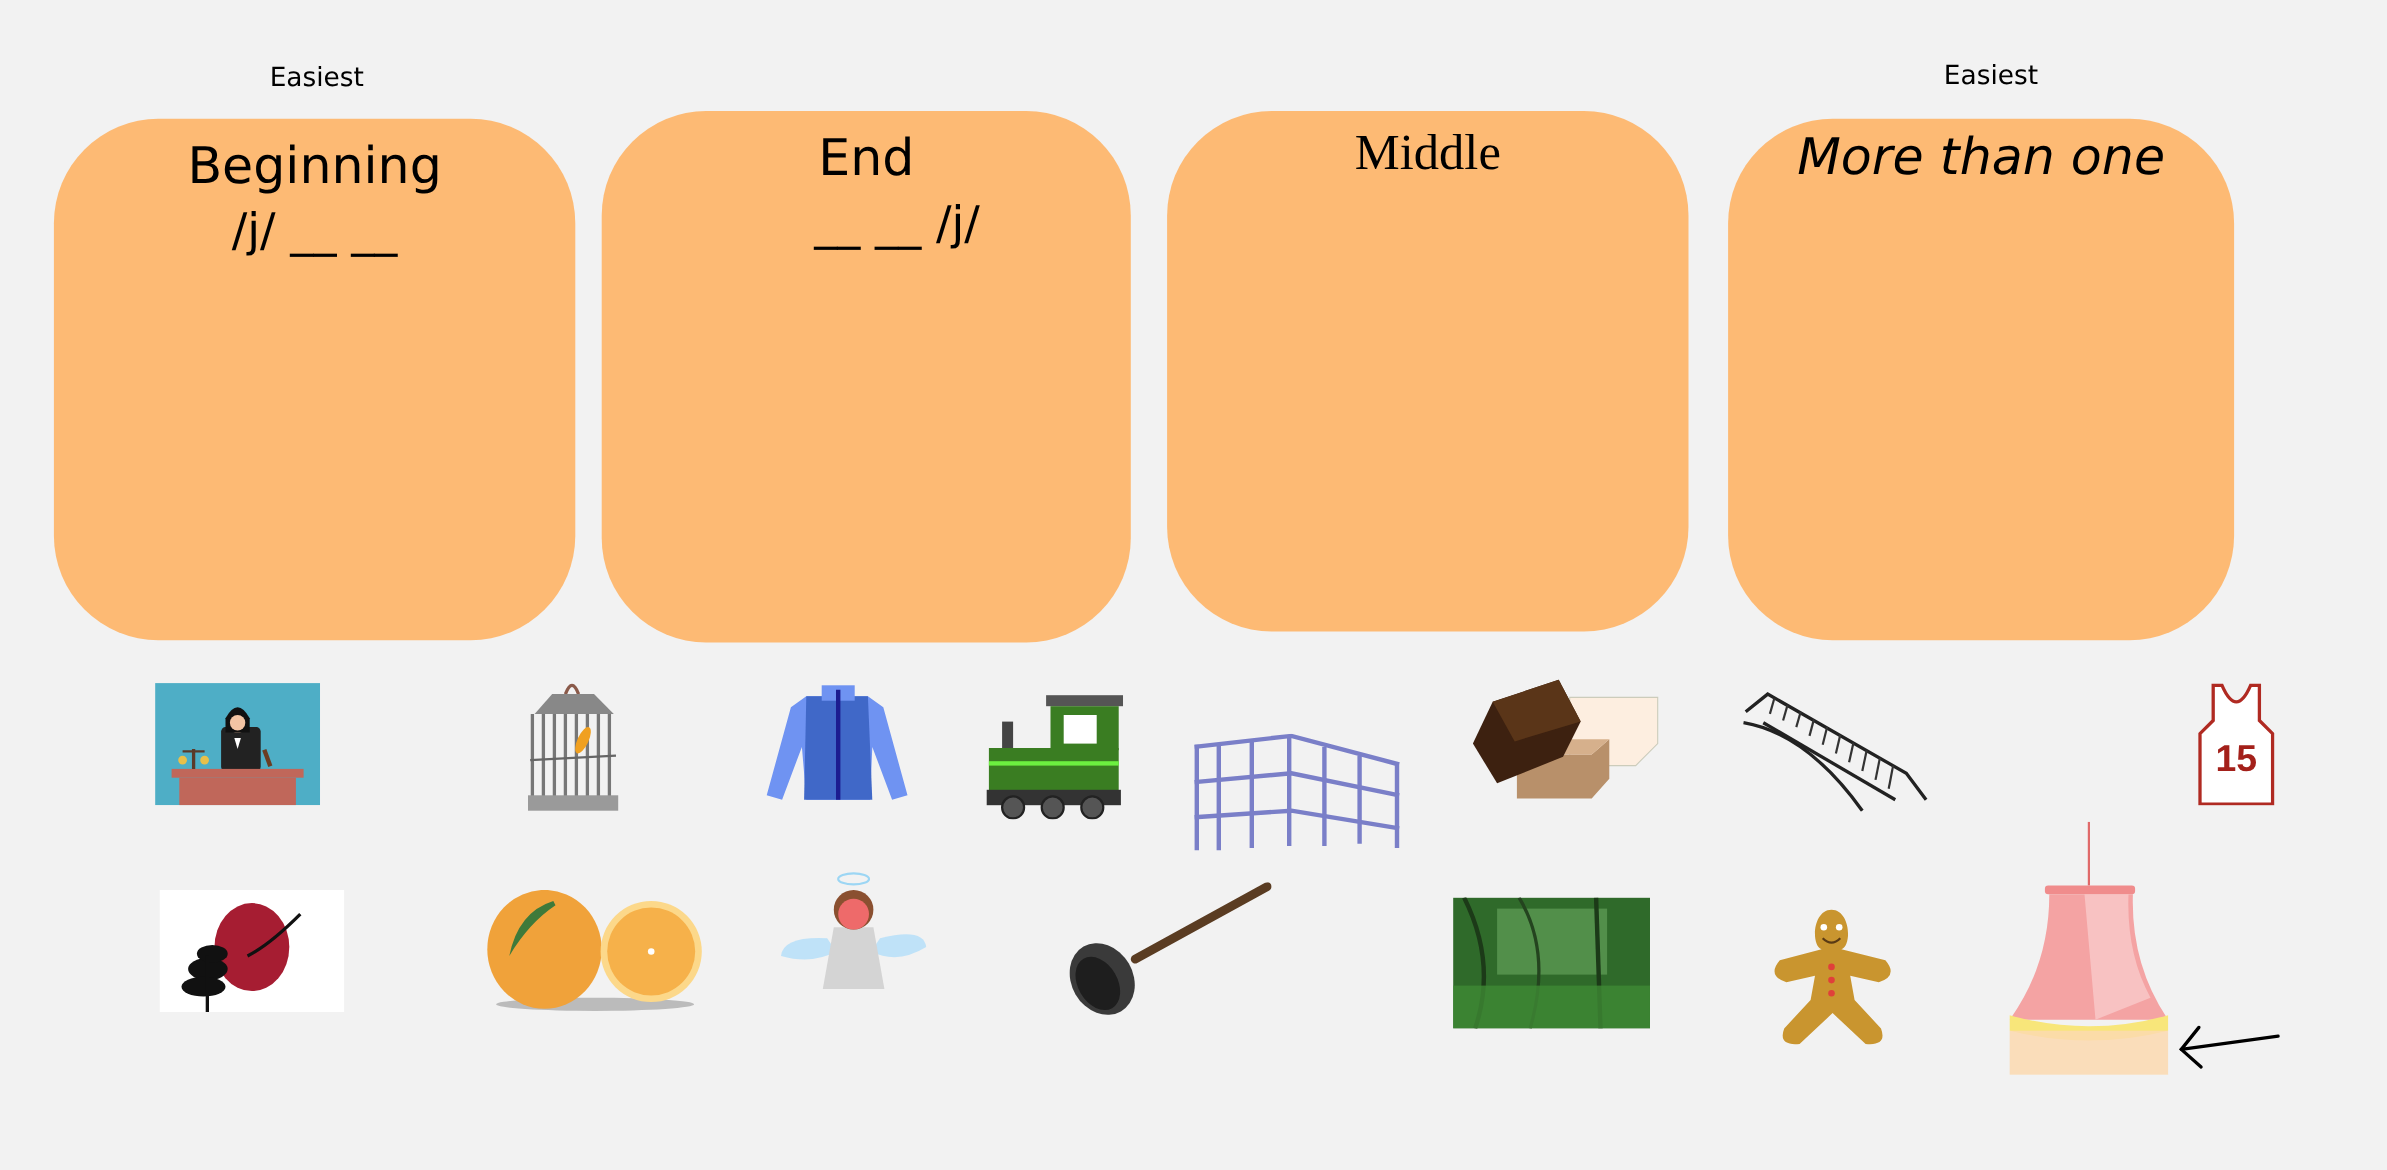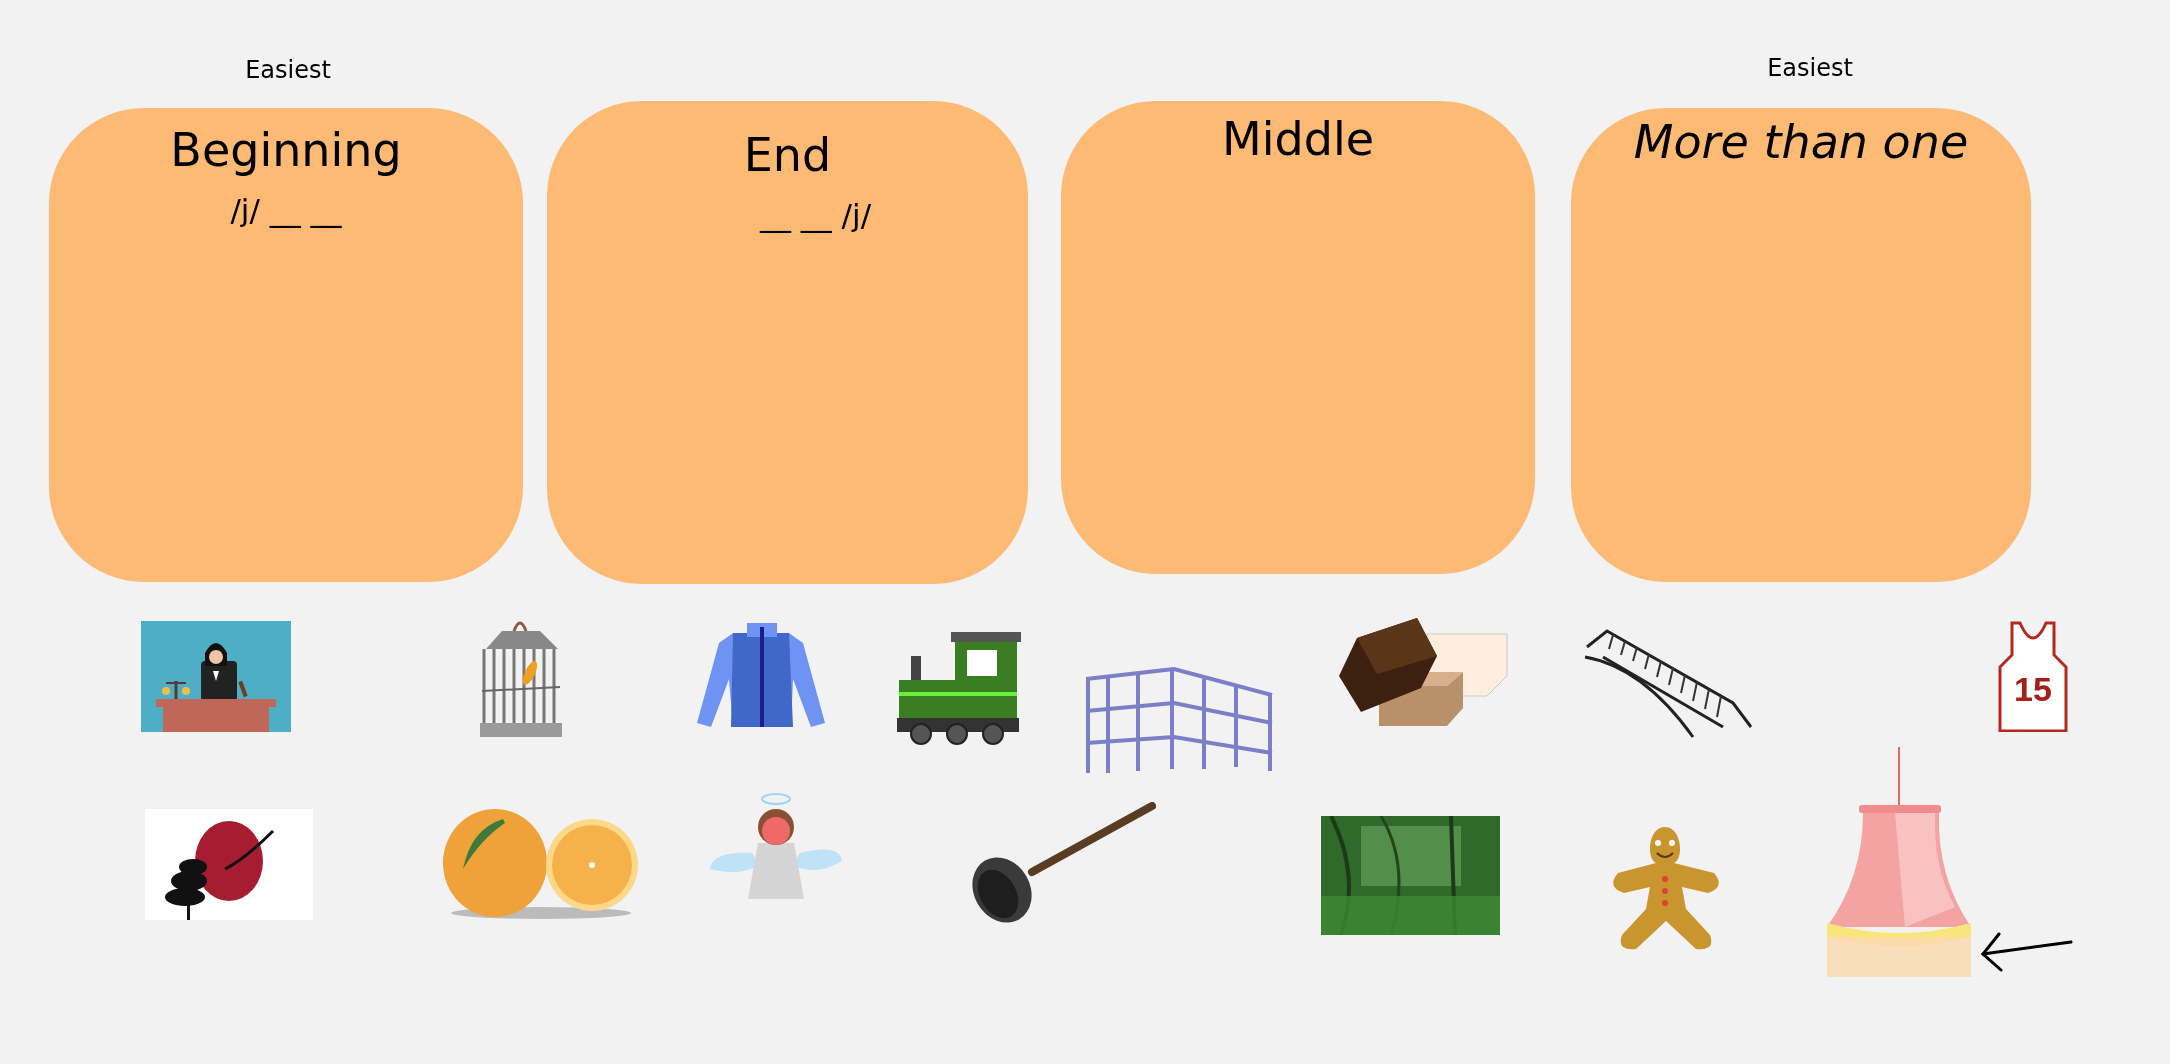--- a/index.html
+++ b/index.html
@@ -13,40 +13,40 @@
     position:absolute; font-size:24px; text-align:center; width:200px;
   }
   .box {
     position:absolute; background:#fdba74; border-radius:95px;
     text-align:center;
   }
   .box .title {
     font-size:46px; line-height:60px; display:block; margin-top:10px;
   }
   .box .pattern {
-    font-size:31px; line-height:60px; display:block; white-space:pre;
+    font-size:42px; line-height:60px; display:block; white-space:pre;
   }
   .pic { position:absolute; }
   .pic svg { width:100%; height:100%; display:block; }
 </style>
 </head>
 <body>
 
 <div class="label-top" style="left:188px; top:56px;">Easiest</div>
 <div class="label-top" style="left:1710px; top:54px;">Easiest</div>
 
 <div class="box" style="left:49px; top:108px; width:474px; height:474px;">
   <span class="title" style="margin-top:12px;">Beginning</span>
   <span class="pattern">/j/ __ __</span>
 </div>
 <div class="box" style="left:547px; top:101px; width:481px; height:483px;">
-  <span class="title" style="margin-top:24px;">End</span>
+  <span class="title" style="margin-top:12px;">End</span>
   <span class="pattern" style="padding-left:56px;">__ __ /j/</span>
 </div>
-<div class="box" style="left:1061px; top:101px; width:474px; height:473px;">
+<div class="box" style="left:1061px; top:101px; width:474px; height:473px;font-family:Liberation Serif, serif;">
   <span class="title" style="margin-top:8px;">Middle</span>
 </div>
 <div class="box" style="left:1571px; top:108px; width:460px; height:474px;font-style:italic;">
   <span class="title" style="margin-top:4px;">More than one</span>
 </div>
 
 <div class="pic" style="left:141px; top:621px; width:150px; height:111px;">
   <svg viewBox="0 0 150 111">
     <rect width="150" height="111" fill="#4eaec6"></rect>
     <rect x="60" y="40" width="36" height="40" rx="4" fill="#222"></rect>

